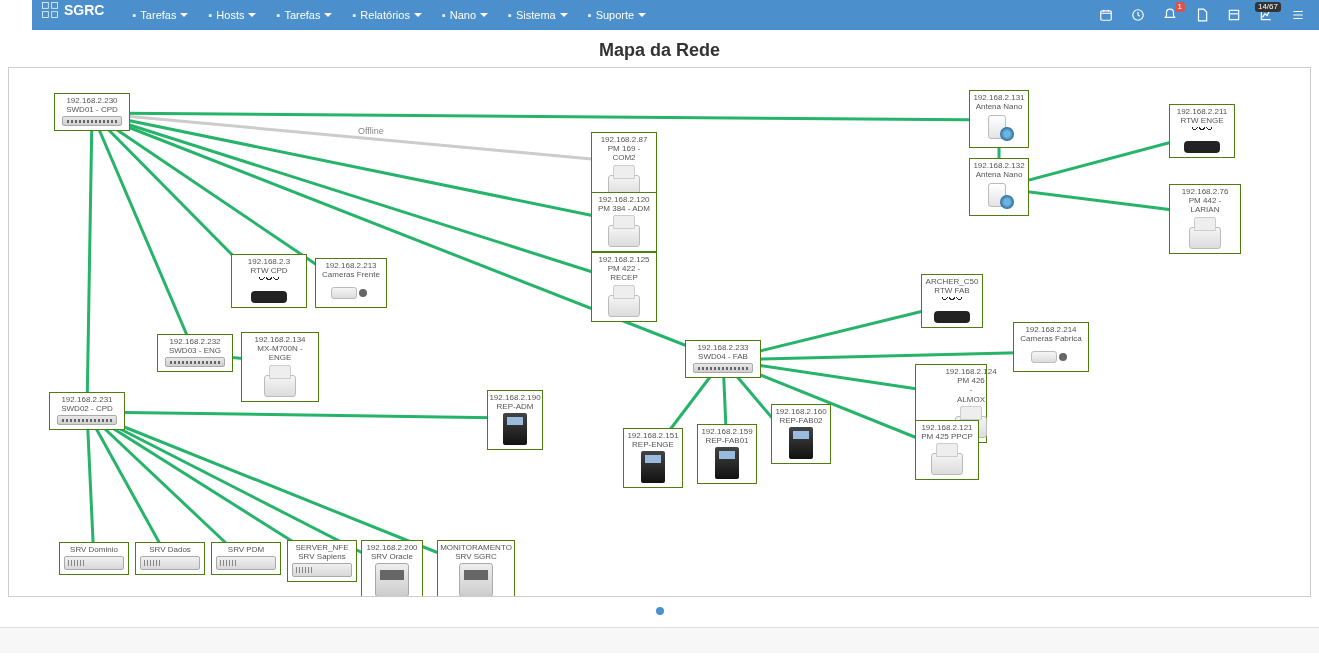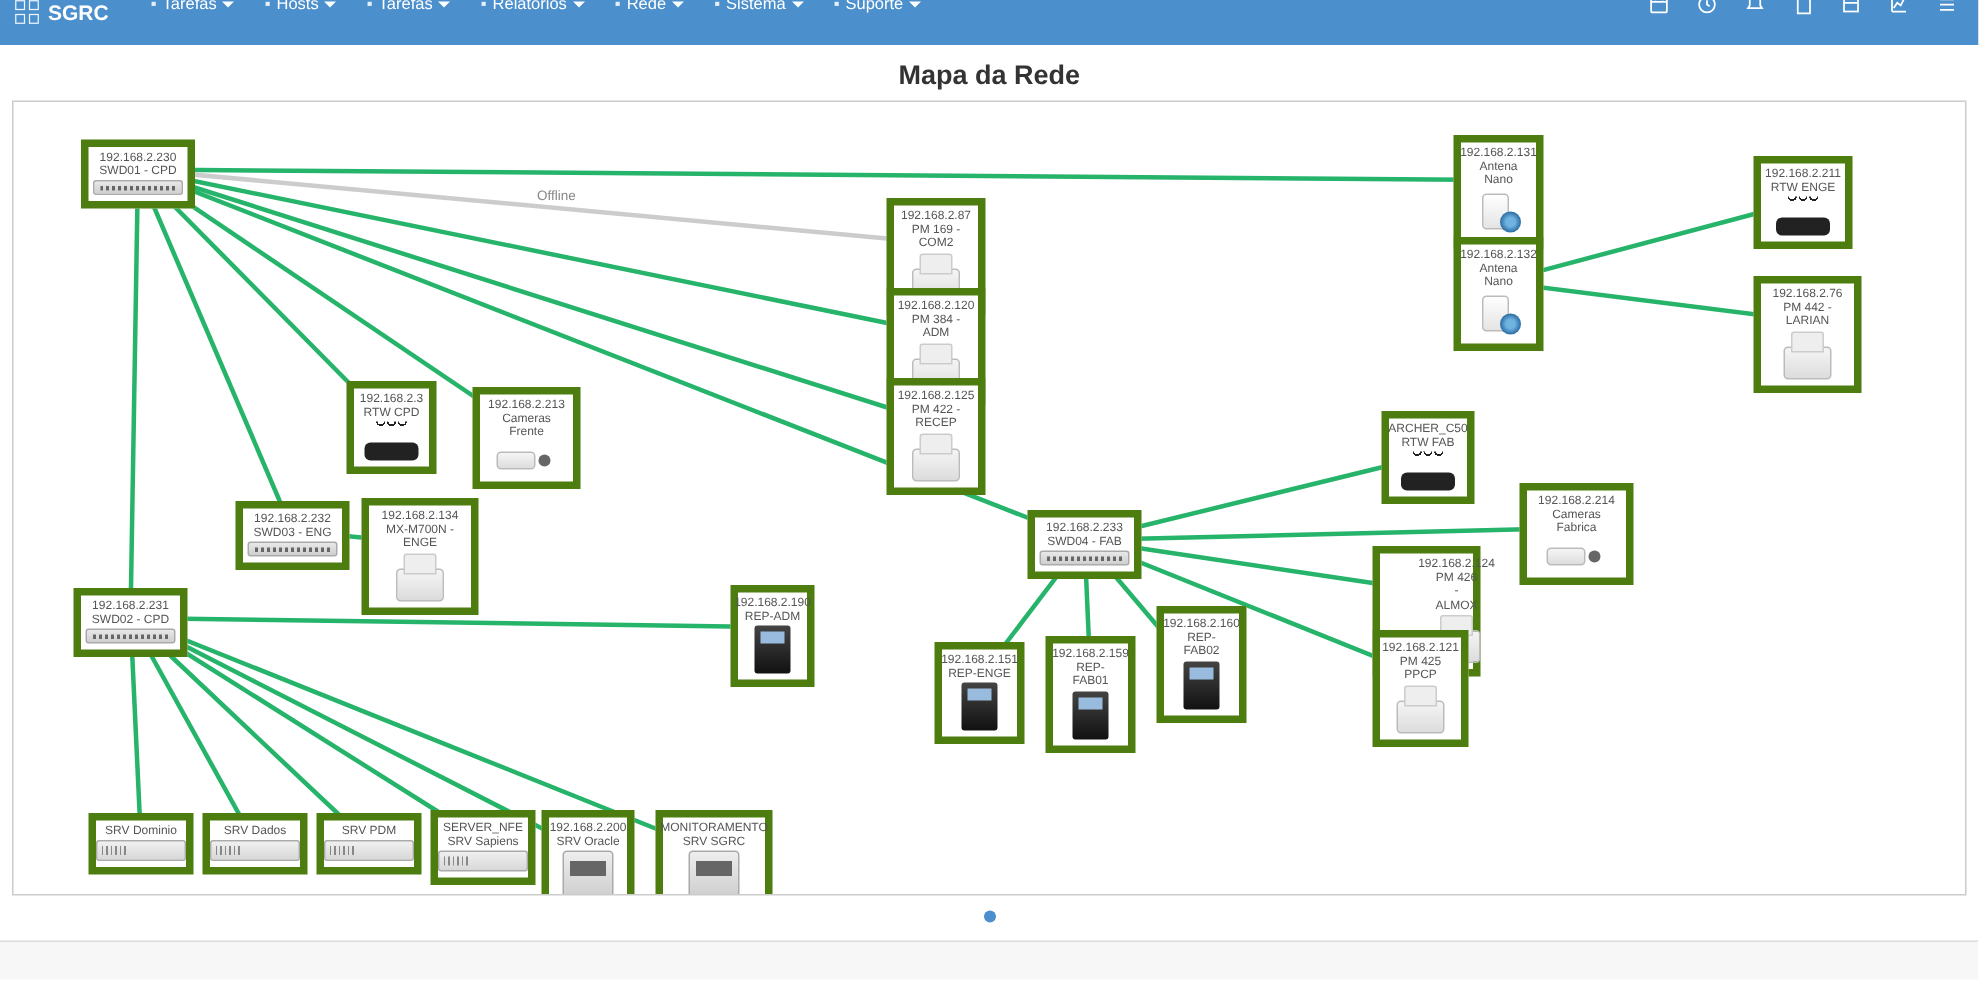--- a/index.html
+++ b/index.html
@@ -1,39 +1,39 @@
 <!DOCTYPE html>
 <html><head>
 <meta charset="utf-8">
 <style>
   * { box-sizing: border-box; margin: 0; padding: 0; }
   html, body { width: 1319px; height: 667px; font-family: Arial, Helvetica, sans-serif; background: #fff; color: #333; font-size: 12px; overflow: hidden; }
 
   
-  #navbar { background: #4b8fcc; color: #fff; height: 30px; display: flex; align-items: flex-end; padding: 12px 8px; font-size: 11px; }
+  #navbar { background: #4b8fcc; color: #fff; height: 30px; display: flex; align-items: flex-start; padding: 0 8px; font-size: 11px; margin-left: 32px; }
   #brand { display: flex; align-items: center; gap: 4px; font-weight: bold; font-size: 14px; margin-right: 18px; }
   #brand svg { width: 20px; height: 20px; opacity: .9; }
   .nav-item { display: flex; align-items: center; gap: 4px; padding: 0 10px; cursor: pointer; height: 30px; }
   .caret { display:inline-block; border: 4px solid transparent; border-top-color: #fff; transform: translateY(2px); }
   #nav-right { margin-left: auto; display:flex; align-items:center; gap:6px; }
   .nav-icon { position:relative; width:26px; height:30px; display:flex; align-items:center; justify-content:center; cursor:pointer; }
   .nav-icon svg { width:14px; height:14px; stroke:#fff; fill:none; stroke-width:2; }
   .badge { position:absolute; top:2px; right:-2px; background:#d9534f; color:#fff; font-size:8px; border-radius:3px; padding:1px 3px; line-height:1; }
   .badge.dark { background:#333; }
 
   
   #page { padding: 6px 8px 0; }
   #title { text-align:center; font-weight:bold; font-size:18px; margin: 4px 0 6px; }
   #map-wrap { border:1px solid #ccc; height:530px; position:relative; background:#fff; overflow:hidden; }
   #connections { position:absolute; inset:0; width:100%; height:100%; }
   .link { stroke:#26b36a; stroke-width:3; fill:none; }
   .link.off { stroke:#ccc; }
   .lbl { font-size:9px; fill:#888; }
 
-  .node { position:absolute; border:5px solid #4d7c0f; background:#fff; display:flex; flex-direction:column; align-items:center; padding:2px 4px 4px; font-size:8px; line-height:1.15; color:#555; text-align:center; }
+  .node { position:absolute; border:1px solid #4d7c0f; background:#fff; display:flex; flex-direction:column; align-items:center; padding:2px 4px 4px; font-size:8px; line-height:1.15; color:#555; text-align:center; }
   .node .ip { display:block; }
   .node .name { display:block; }
   .node .dev { margin-top:2px; }
 
   
   .dev.switch { width:60px; height:10px; background:linear-gradient(#e8e8e8,#cfcfcf); border:1px solid #aaa; border-radius:2px; position:relative; }
   .dev.switch::after { content:""; position:absolute; left:4px; right:4px; top:3px; height:3px; background:repeating-linear-gradient(90deg,#666 0 2px, transparent 2px 4px); }
   .dev.server { width:60px; height:14px; background:linear-gradient(#f0f0f0,#d8d8d8); border:1px solid #aaa; border-radius:2px; position:relative; }
   .dev.server::before { content:""; position:absolute; left:3px; top:3px; bottom:3px; width:18px; background:repeating-linear-gradient(90deg,#888 0 1px, transparent 1px 3px); }
   .dev.printer { width:36px; height:32px; position:relative; }
@@ -86,21 +86,21 @@
         <span>Tarefas</span>
         <span class="caret"></span>
       </div>
       <div class="nav-item">
         <span style="opacity:.85">▪</span>
         <span>Relatórios</span>
         <span class="caret"></span>
       </div>
       <div class="nav-item">
         <span style="opacity:.85">▪</span>
-        <span>Rede</span>
+        <span>Nano</span>
         <span class="caret"></span>
       </div>
       <div class="nav-item">
         <span style="opacity:.85">▪</span>
         <span>Sistema</span>
         <span class="caret"></span>
       </div>
       <div class="nav-item">
         <span style="opacity:.85">▪</span>
         <span>Suporte</span>
@@ -218,21 +218,21 @@
         <div class="node" style="left: 582px; top: 124px; width: 66px;">
           <span class="ip">192.168.2.120</span>
           <span class="name">PM 384 - ADM</span>
           <div class="dev printer"></div>
         </div>
         <div class="node" style="left: 582px; top: 184px; width: 66px;">
           <span class="ip">192.168.2.125</span>
           <span class="name">PM 422 - RECEP</span>
           <div class="dev printer"></div>
         </div>
-        <div class="node" style="left: 222px; top: 186px; width: 60px;">
+        <div class="node" style="left: 222px; top: 186px; width: 76px;">
           <span class="ip">192.168.2.3</span>
           <span class="name">RTW CPD</span>
           <div class="dev router"></div>
         </div>
         <div class="node" style="left: 306px; top: 190px; width: 72px;">
           <span class="ip">192.168.2.213</span>
           <span class="name">Cameras Frente</span>
           <div class="dev camera"></div>
         </div>
         <div class="node" style="left: 148px; top: 266px; width: 76px;">

